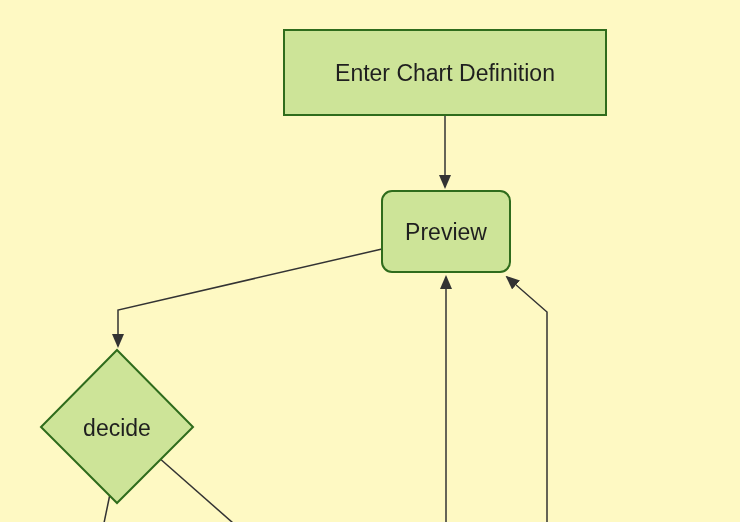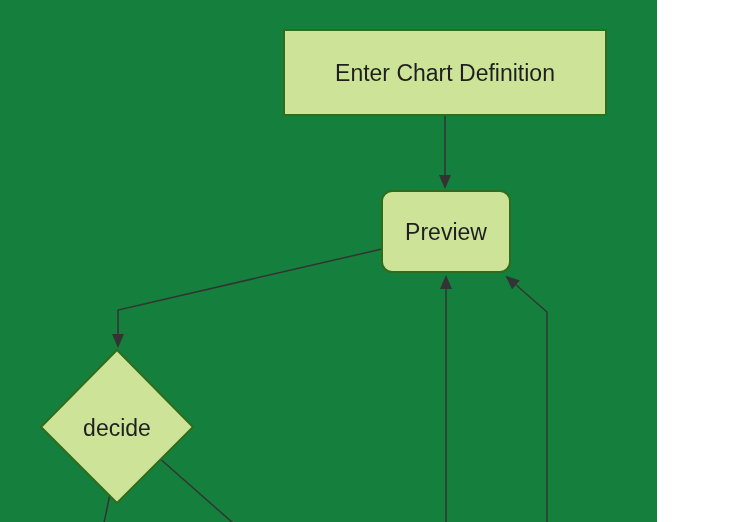--- a/index.html
+++ b/index.html
@@ -6,23 +6,23 @@
     margin: 0;
     padding: 0;
     width: 740px;
     height: 522px;
     background: #ffffff;
     overflow: hidden;
     font-family: "Liberation Sans", sans-serif;
   }
   .canvas-wrap {
     position: relative;
-    width: 657px;
+    width: 740px;
     height: 522px;
-    background: #15803d;
+    background: #fef9c3;
   }
   svg { display: block; }
   .edge {
     fill: none;
     stroke: #333333;
     stroke-width: 1.5;
   }
   .node-shape {
     stroke: #2f6c1c;
     stroke-width: 2;

